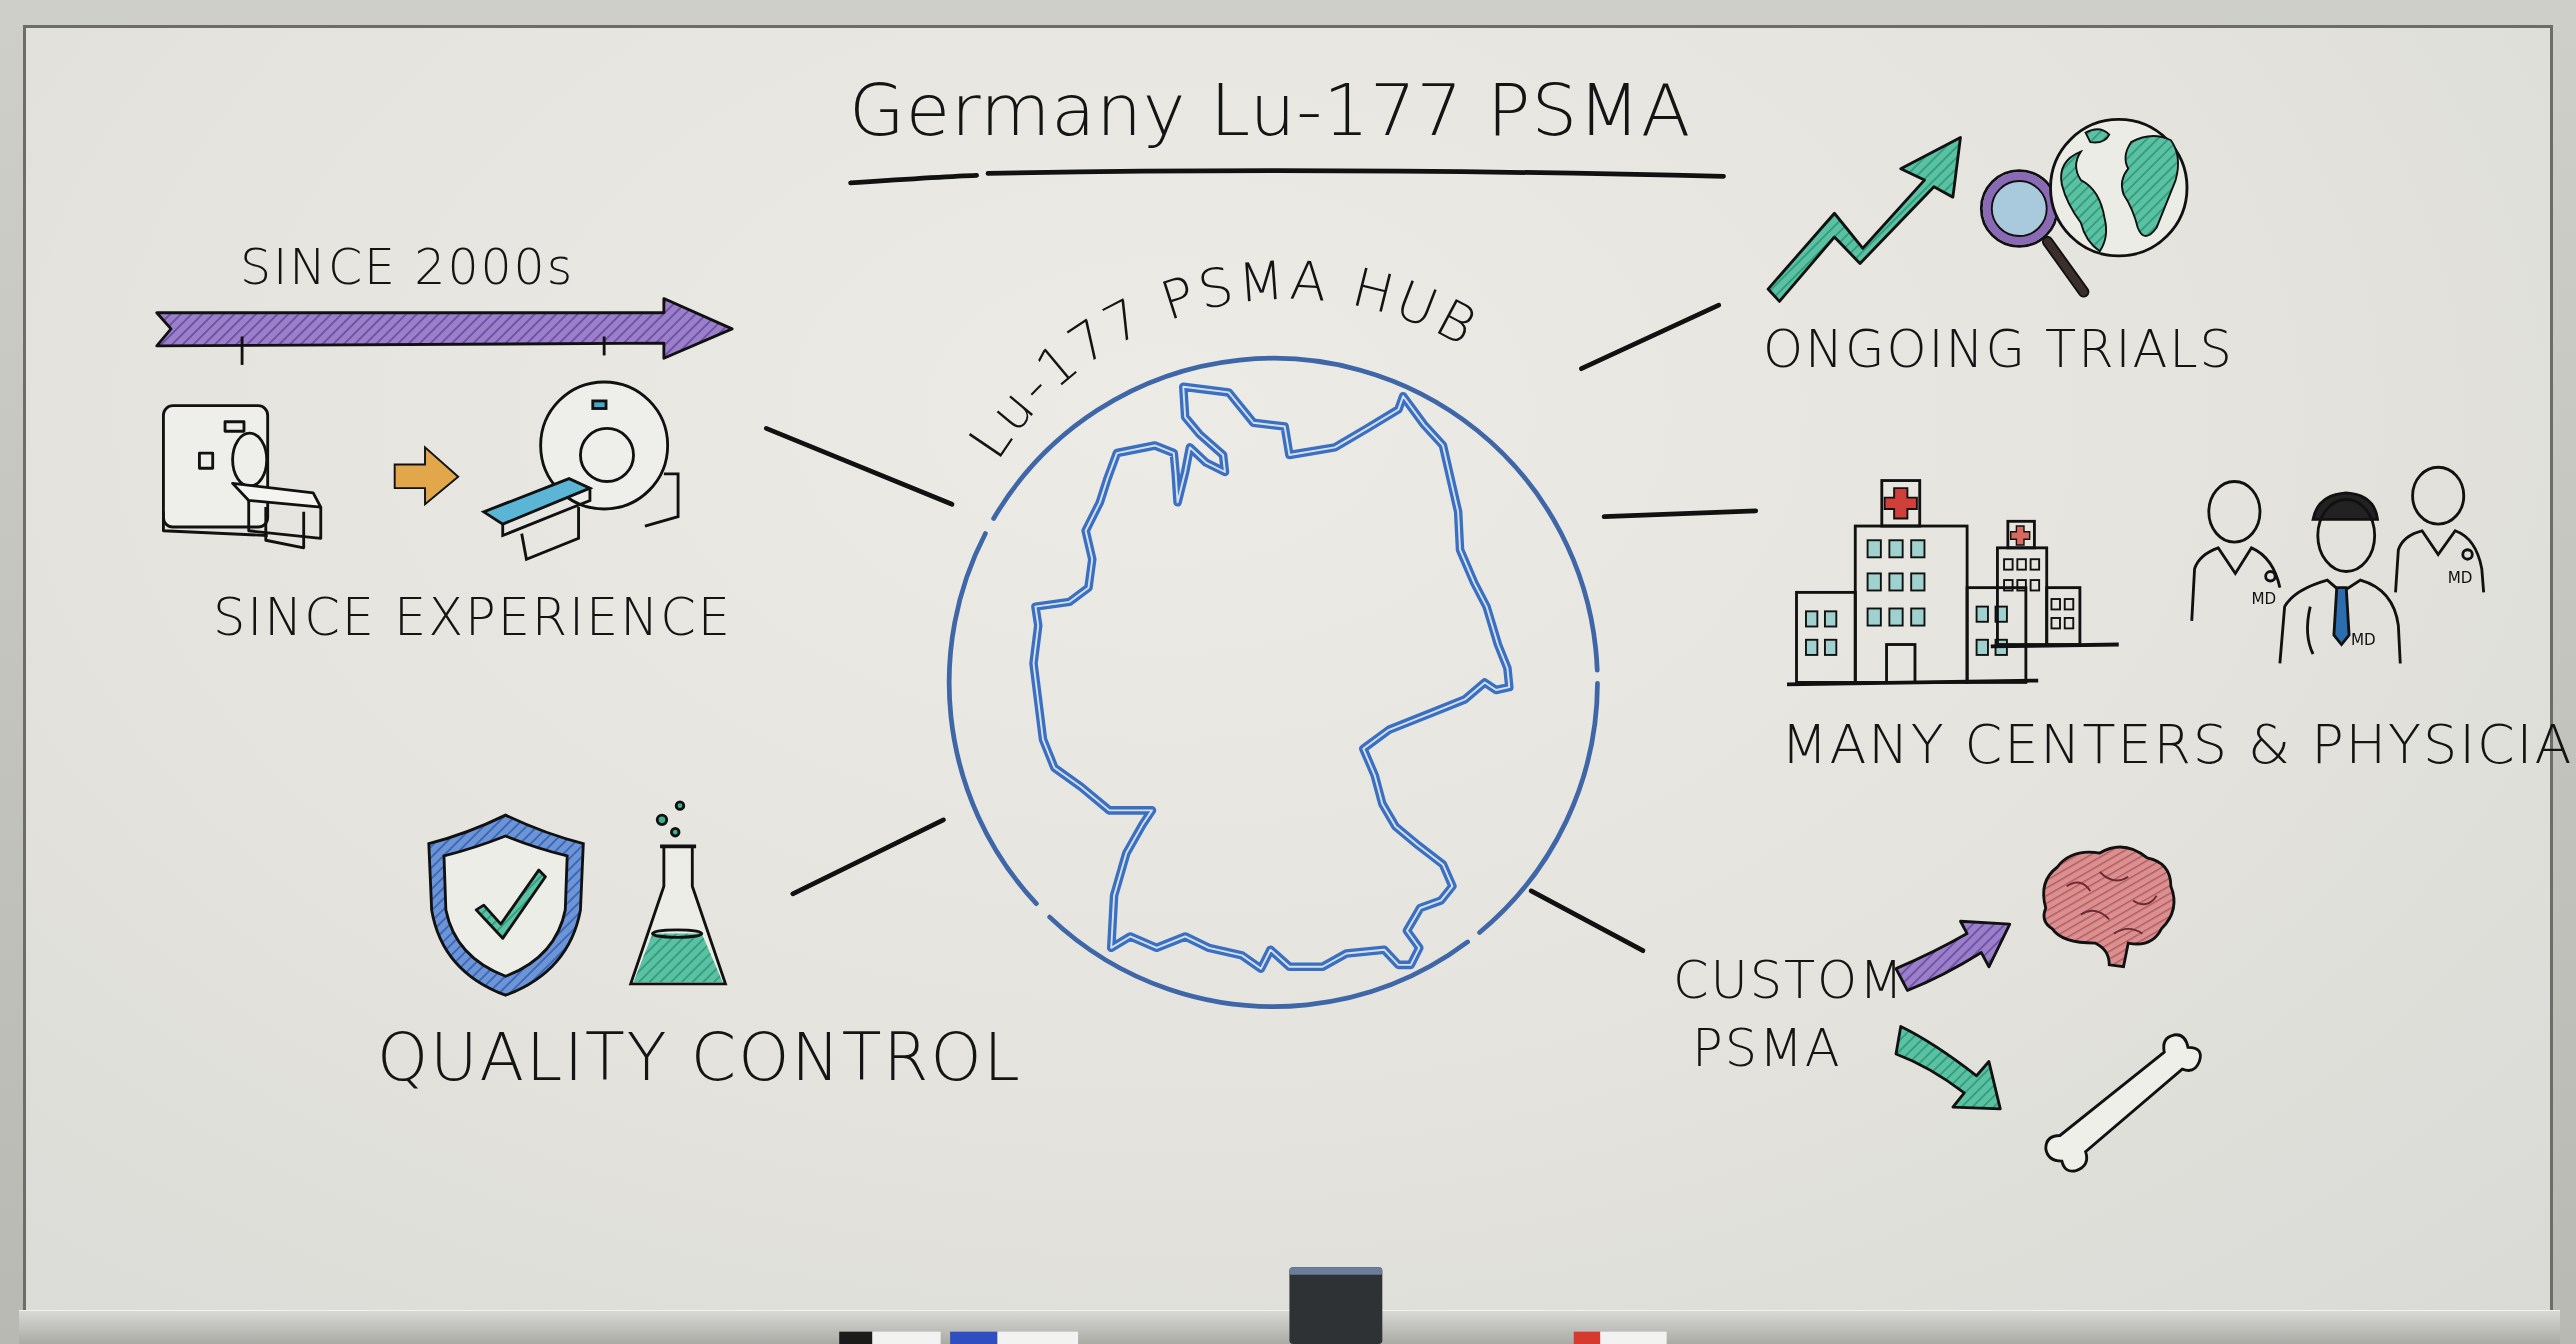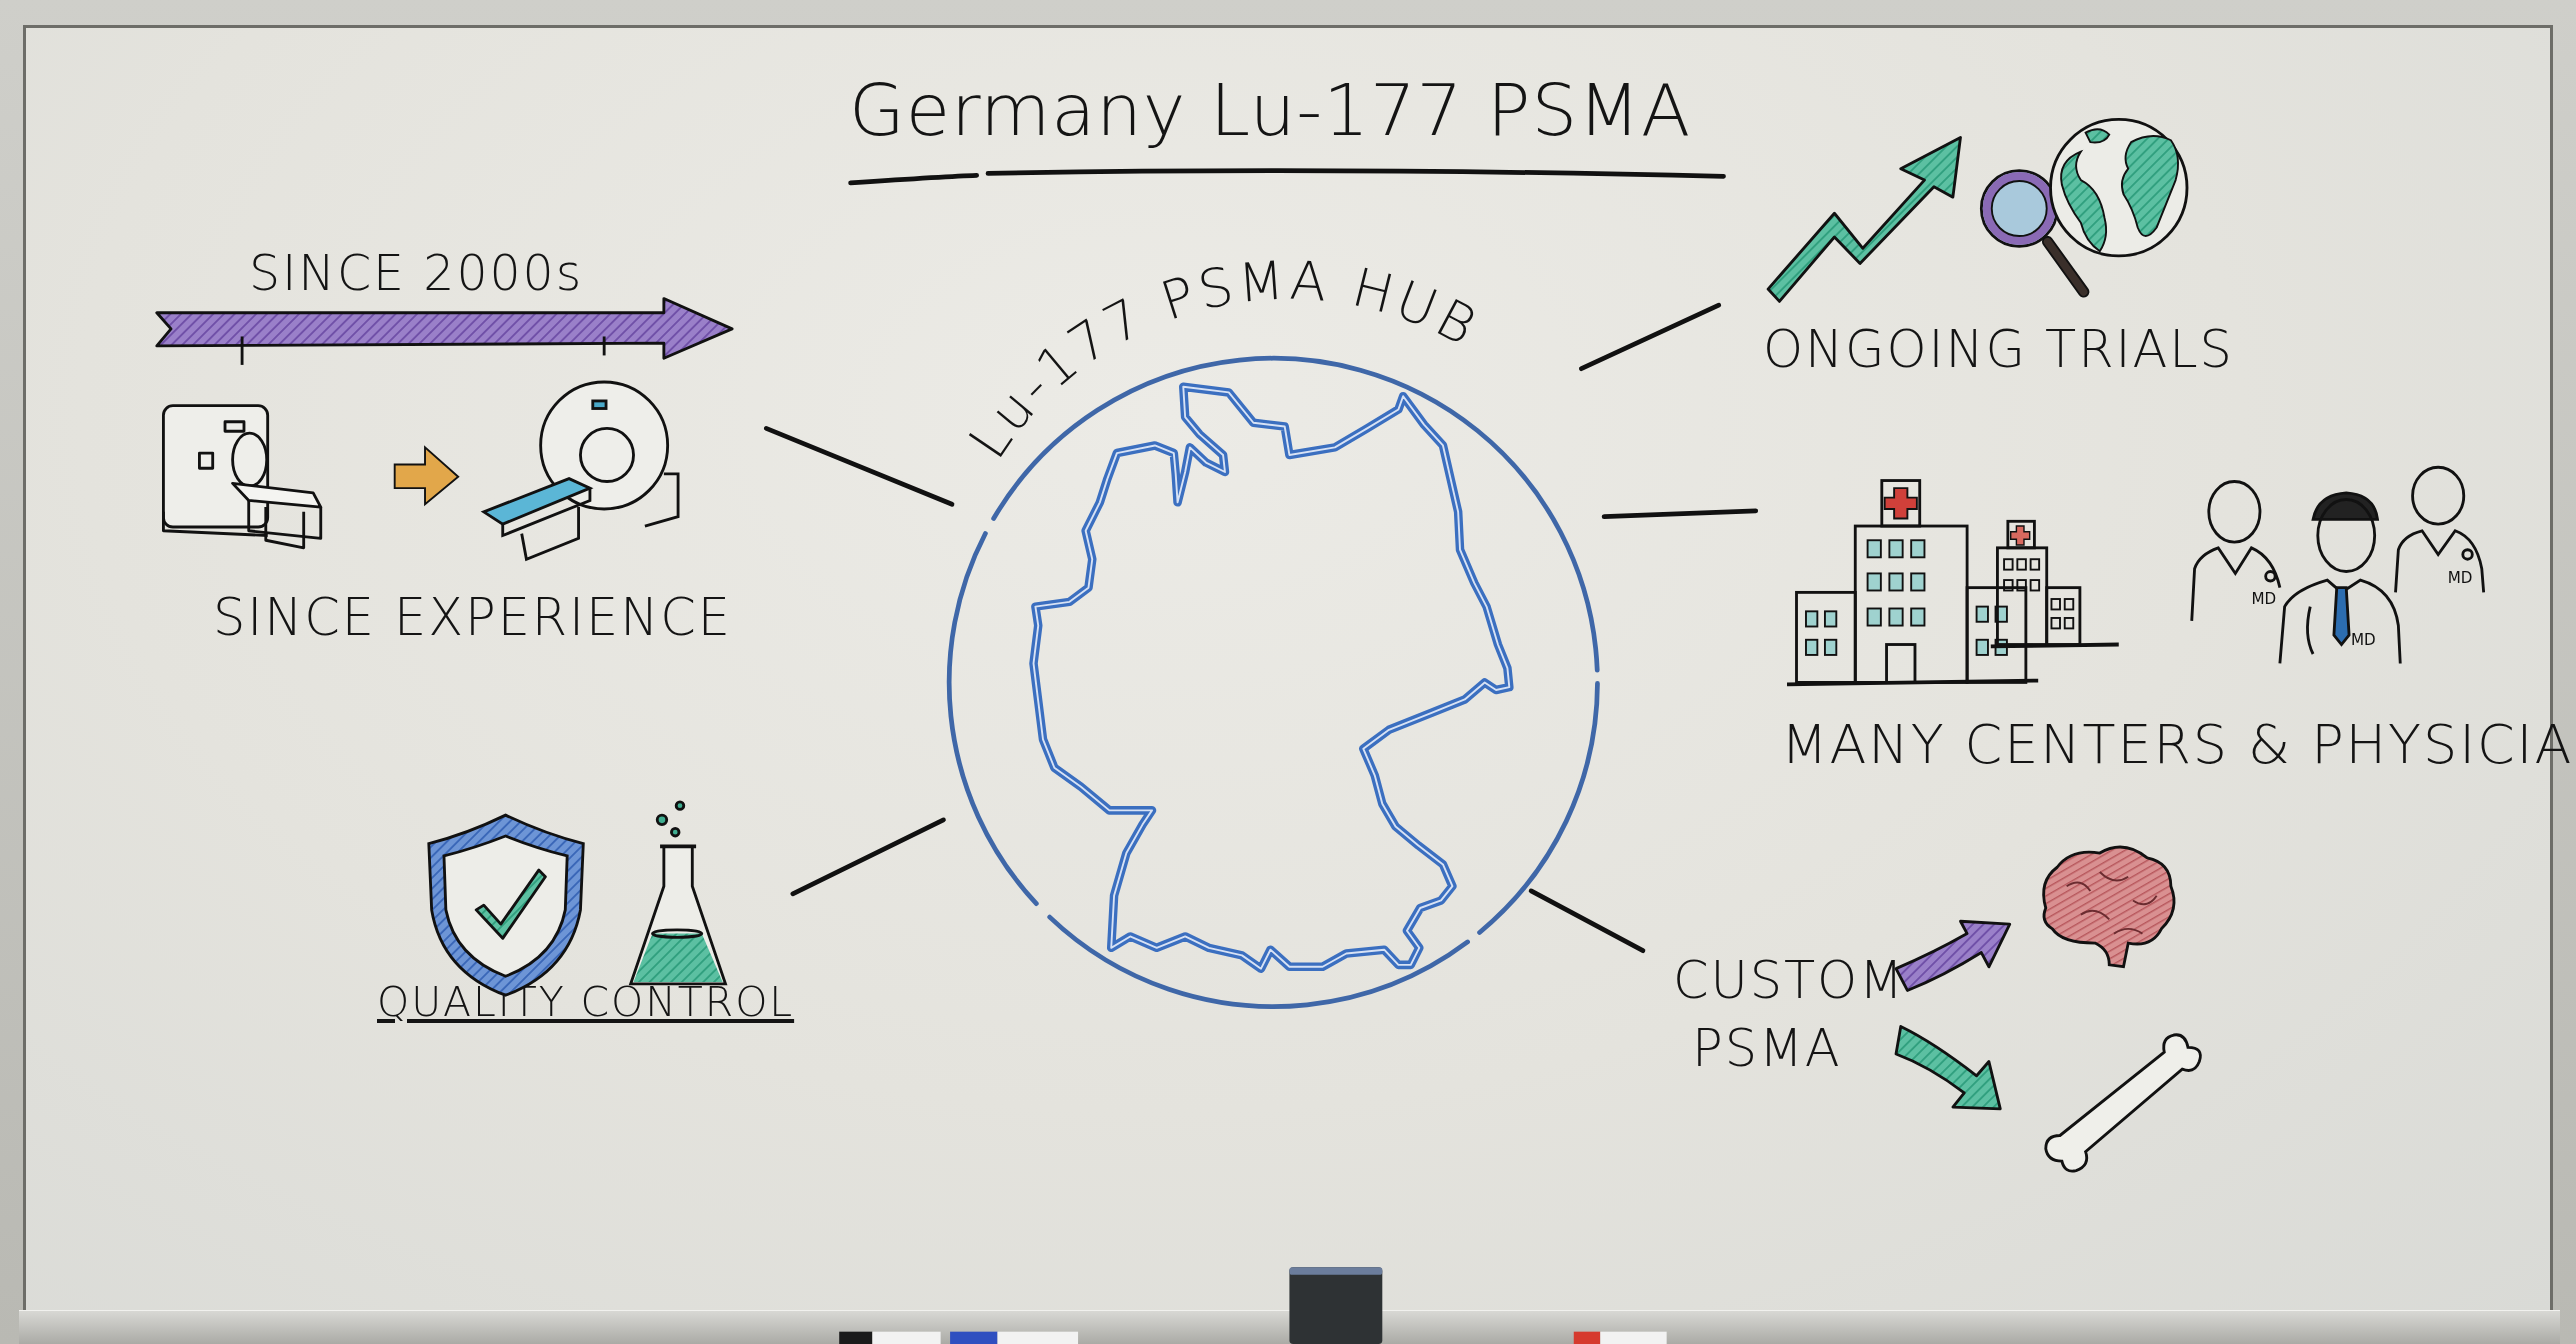--- a/index.html
+++ b/index.html
@@ -31,24 +31,24 @@
   svg.layer { position: absolute; left: 0; top: 0; }
 </style>
 </head>
 <body>
 
 <div class="frame"></div>
 <div class="board"></div>
 
 <div class="hw" style="left:849px; top:68px; font-size:72px; letter-spacing:0.9px;">Germany Lu-177 PSMA</div>
 
-<div class="hw" style="left:249px; top:239px; font-size:49px;margin-top:6px;">SINCE 2000s</div>
+<div class="hw" style="left:240px; top:239px; font-size:49px;">SINCE 2000s</div>
 <div class="hw" style="left:213px; top:588px; font-size:51px;">SINCE EXPERIENCE</div>
 
-<div class="hw" style="left:377px; top:978px; font-size:41px;text-decoration:underline;">QUALITY CONTROL</div>
+<div class="hw" style="left:377px; top:1020px; font-size:65px;">QUALITY CONTROL</div>
 
 <div class="hw" style="left:1763px; top:320px; font-size:51px;text-align:right;">ONGOING TRIALS</div>
 
 <div class="hw" style="left:1781px; top:713px; font-size:54px;">MANY CENTERS &amp; PHYSICIANS</div>
 
 <div class="hw" style="left:1673px; top:951px; font-size:51px;">CUSTOM</div>
 <div class="hw" style="left:1692px; top:1019px; font-size:51px;">PSMA</div>
 
 <div class="tray"></div>
 

